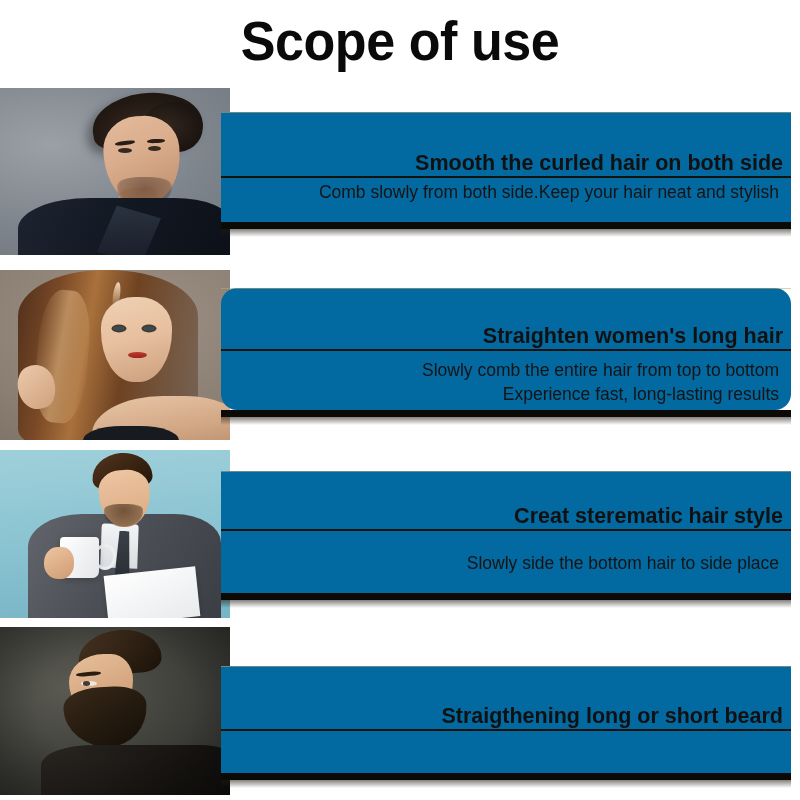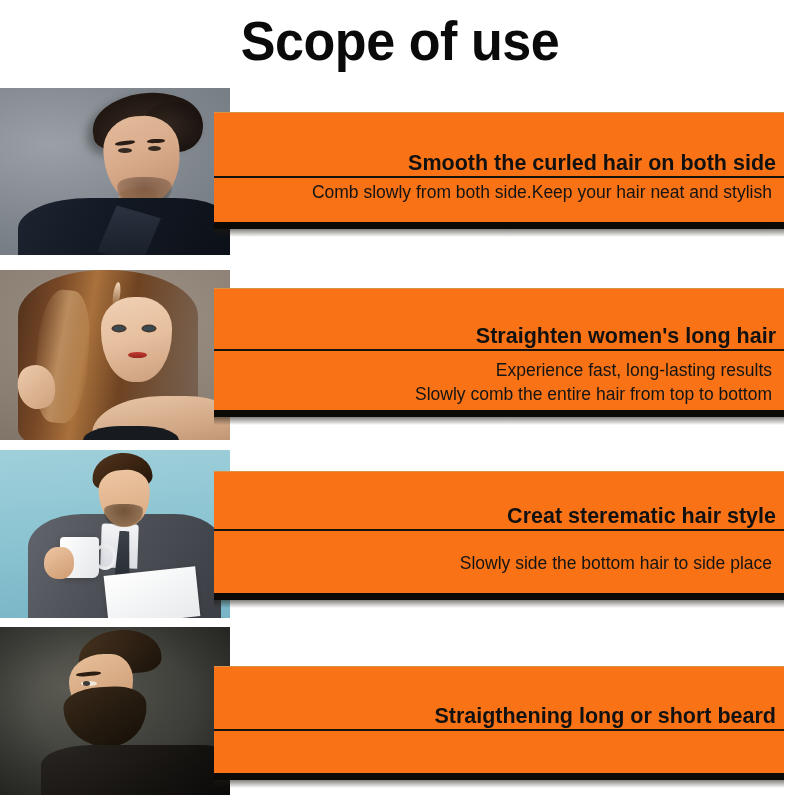--- a/index.html
+++ b/index.html
@@ -50,22 +50,22 @@
     background: #8a8d92;
   }
   .photo-inner {
     position: absolute;
     inset: 0;
   }
 
   
   .panel {
     position: absolute;
-    right: 16px;
-    background: #f97316;
+    right: 9px;
+    background: #0369a1;
     box-sizing: border-box;
     overflow: visible;
   }
   .panel-shadow-bar {
     position: absolute;
     left: 0;
     right: 0;
     bottom: -7px;
     height: 7px;
     background: #0c0a06;
@@ -439,32 +439,32 @@
       <div class="p2-face"></div>
       <div class="p2-part"></div>
       <div class="p2-eye l"></div>
       <div class="p2-eye r"></div>
       <div class="p2-lip"></div>
       <div class="p2-hand"></div>
       <div class="p2-top"></div>
     </div>
   </div>
 
-  <div class="panel" style="top:18px; width:570px; height:122px;">
+  <div class="panel" style="top:18px; width:570px; height:122px;border-radius:16px;">
     <div class="panel-top-hair"></div>
 
     <div class="heading-wrap" style="top:0; height:61px;">
       <div class="heading">Straighten women's long hair</div>
     </div>
 
     <div class="divider" style="top:61px;"></div>
 
     <div class="body-wrap" style="top:65px; height:57px; justify-content:center;">
+      <div class="body-line">Slowly comb the entire hair from top to bottom</div>
       <div class="body-line">Experience fast, long-lasting results</div>
-      <div class="body-line">Slowly comb the entire hair from top to bottom</div>
     </div>
 
     <div class="panel-shadow-bar"></div>
     <div class="panel-shadow-fade"></div>
   </div>
 </div>
 
 <div class="row" style="top:450px; height:175px;">
 
   <div class="photo" style="top:0; height:168px;">

